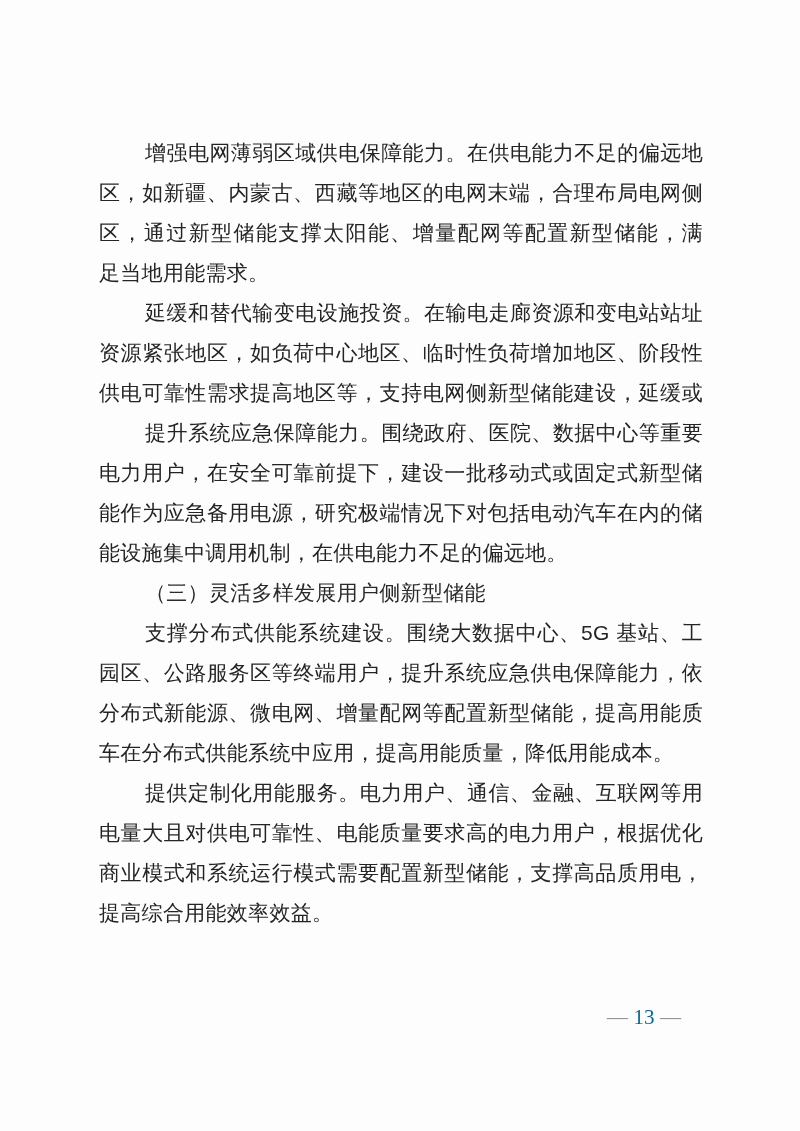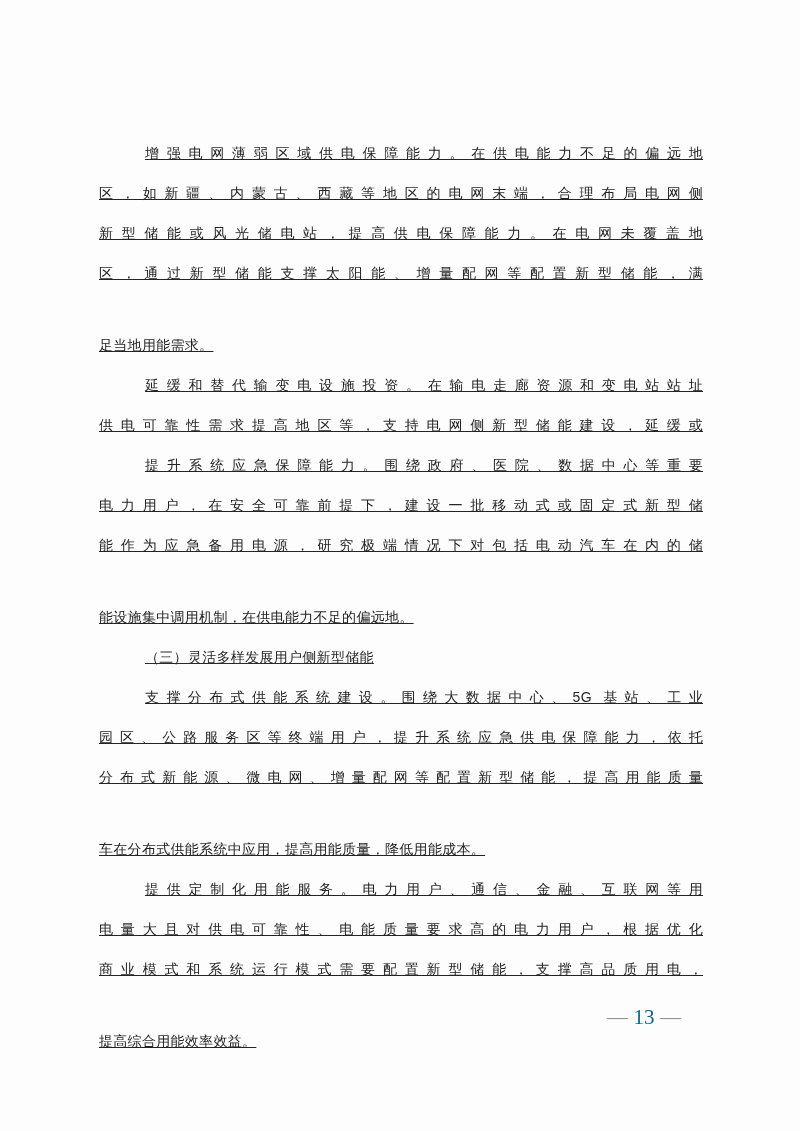--- a/index.html
+++ b/index.html
@@ -16,30 +16,29 @@
     position: absolute;
     left: 99px;
     top: 133px;
     width: 604px;
   }
   .para { display: block; }
   .line {
     display: block;
     height: 40px;
     line-height: 40px;
-    font-size: 14px;
+    font-size: 21px;
     color: #242424;
     text-align: justify;
     text-align-last: justify;
     overflow: hidden;
     letter-spacing: 0.3px;
-    text-decoration: underline;
   }
   .line.indent { text-indent: 46px; }
-  .line.end { text-align-last: left; margin-top: 32px; }
+  .line.end { text-align-last: left; }
   .line.heading {
     text-align-last: left;
     color: #2a2a2a;
   }
   .footer {
     position: absolute;
     left: 607px;
     top: 1001px;
     width: 74px;
     height: 32px;
@@ -61,27 +60,27 @@
 </head>
 <body>
 
 <div class="page">
 
   <div class="text-block">
 
     <div class="para">
       <span class="line indent">增强电网薄弱区域供电保障能力。在供电能力不足的偏远地</span>
       <span class="line">区，如新疆、内蒙古、西藏等地区的电网末端，合理布局电网侧</span>
-      <span class="line">新型储能或风光储电站，提高供电保障能力。在电网未覆盖地</span>
       <span class="line">区，通过新型储能支撑太阳能、增量配网等配置新型储能，满</span>
       <span class="line end">足当地用能需求。</span>
     </div>
 
     <div class="para">
       <span class="line indent">延缓和替代输变电设施投资。在输电走廊资源和变电站站址</span>
+      <span class="line">资源紧张地区，如负荷中心地区、临时性负荷增加地区、阶段性</span>
       <span class="line">供电可靠性需求提高地区等，支持电网侧新型储能建设，延缓或</span>
     </div>
 
     <div class="para">
       <span class="line indent">提升系统应急保障能力。围绕政府、医院、数据中心等重要</span>
       <span class="line">电力用户，在安全可靠前提下，建设一批移动式或固定式新型储</span>
       <span class="line">能作为应急备用电源，研究极端情况下对包括电动汽车在内的储</span>
       <span class="line end">能设施集中调用机制，在供电能力不足的偏远地。</span>
     </div>
 

